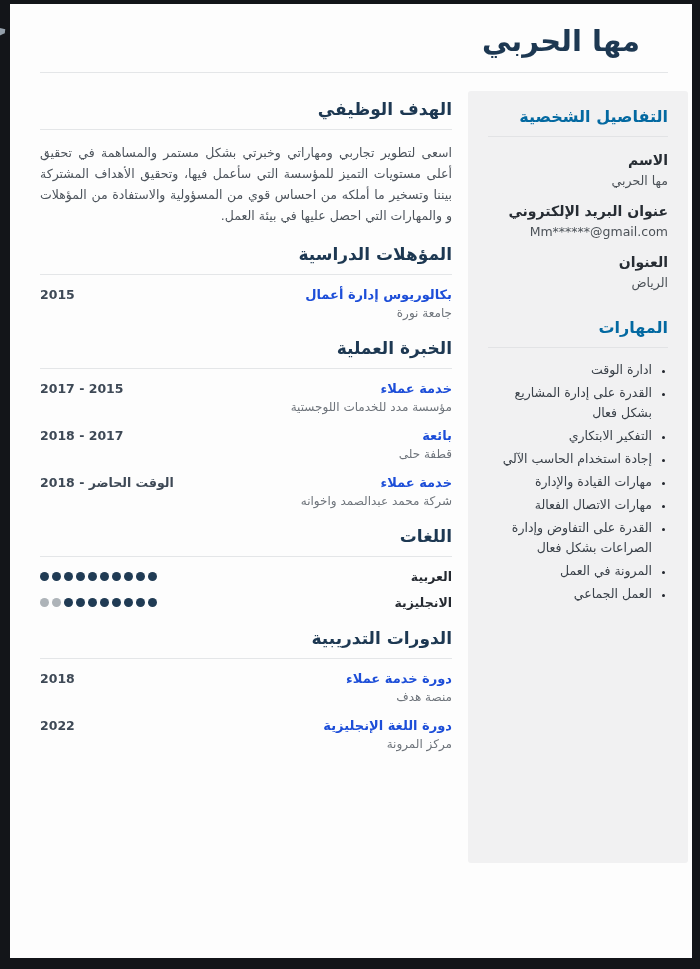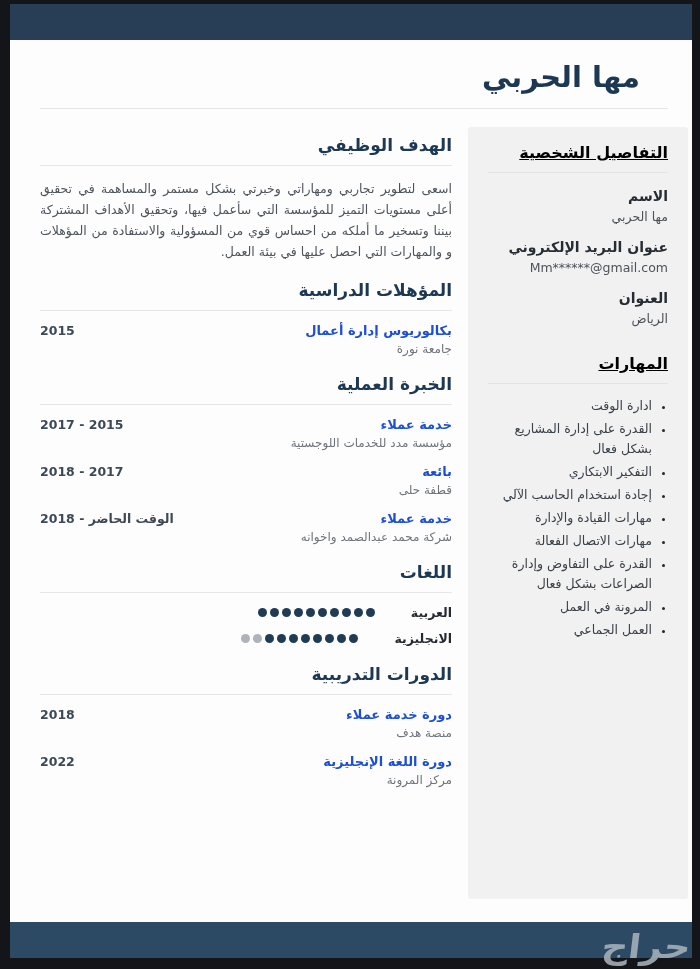--- a/index.html
+++ b/index.html
@@ -1,20 +1,20 @@
 <!DOCTYPE html>
 <html dir="rtl" lang="ar"><head>
 <meta charset="utf-8">
 <style>
   * { margin:0; padding:0; box-sizing:border-box; }
   html,body { background:#131519; }
   body { font-family:"DejaVu Sans", sans-serif; }
 
   .frame { width:700px; height:969px; background:#131519; padding:4px 8px 11px 10px;
-           display:flex; flex-direction:column; margin:0 auto; }
+           display:flex; flex-direction:row; margin:0 auto; }
   .topbar { height:36px; background:#283e57; flex:none; }
   .sheet  { flex:1; background:#fdfdfd; overflow:hidden; padding-top:20px; }
   .footerbar { height:36px; background:#2c4a63; flex:none; position:relative; }
 
   .name { font-size:29px; font-weight:bold; color:#1d3852; text-align:right;
           padding:0 52px 14px 30px; letter-spacing:0; }
   .name-rule { border-top:1px solid #e4e6e8; margin:0 24px 0 30px; }
 
   .content { display:flex; align-items:flex-start; padding:18px 4px 0 30px; gap:16px; }
 
@@ -27,30 +27,30 @@
 
   .objective-text { font-size:12.5px; color:#4d545c; line-height:21px; text-align:justify; }
 
   .entry { margin-bottom:14px; }
   .entry-row { display:flex; justify-content:space-between; align-items:baseline; }
   .entry-title { font-size:13px; font-weight:bold; color:#1d4ed8; }
   .entry-date  { font-size:12.5px; font-weight:bold; color:#3e4956;
                  direction:ltr; text-align:center; white-space:nowrap; }
   .entry-org { font-size:12px; color:#6e747b; margin-top:4px; }
 
-  .lang-row { display:flex; align-items:center; margin-bottom:11px;gap:36px; }
+  .lang-row { display:flex; justify-content:space-between; align-items:center; margin-bottom:11px;gap:36px; }
   .lang-name { font-size:12.5px; font-weight:bold; color:#252a31; }
   .dots { display:flex; gap:3px; direction:rtl; }
   .dot { width:9px; height:9px; border-radius:50%; background:#adb3b8; display:inline-block; }
   .dot.filled { background:#203b54; }
 
   
   .sidebar { width:220px; flex:none; background:#f1f1f2; border-radius:3px;
              padding:16px 20px; height:772px; }
-  .sidebar h2 { font-size:16px; font-weight:bold; color:#000000;text-decoration:underline; }
+  .sidebar h2 { font-size:16px; font-weight:bold; color:#0369a1; }
   .sb-rule { border-top:1px solid #e2e3e5; margin-top:10px; }
   .pd-field { margin-top:15px; }
   .pd-label { font-size:14px; font-weight:bold; color:#262c33; }
   .pd-value { font-size:12.5px; color:#4c5258; margin-top:5px;
               direction:ltr; text-align:right; unicode-bidi:plaintext; }
   .skills-block { margin-top:28px; }
   .skills-list { padding-top:12px; padding-right:16px; list-style:disc; }
   .skills-list li { font-size:12.5px; color:#3a4149; line-height:20px; margin-bottom:3px; }
   .skills-list li::marker { color:#23272e; font-size:11px; }
 

